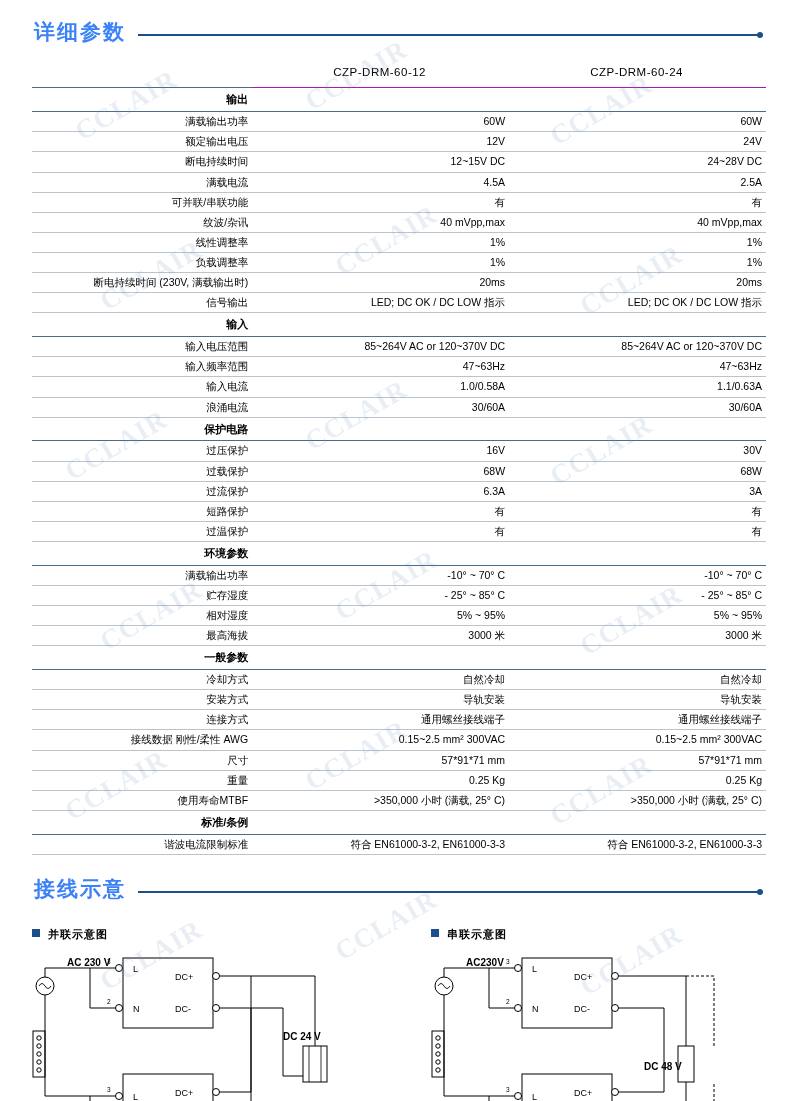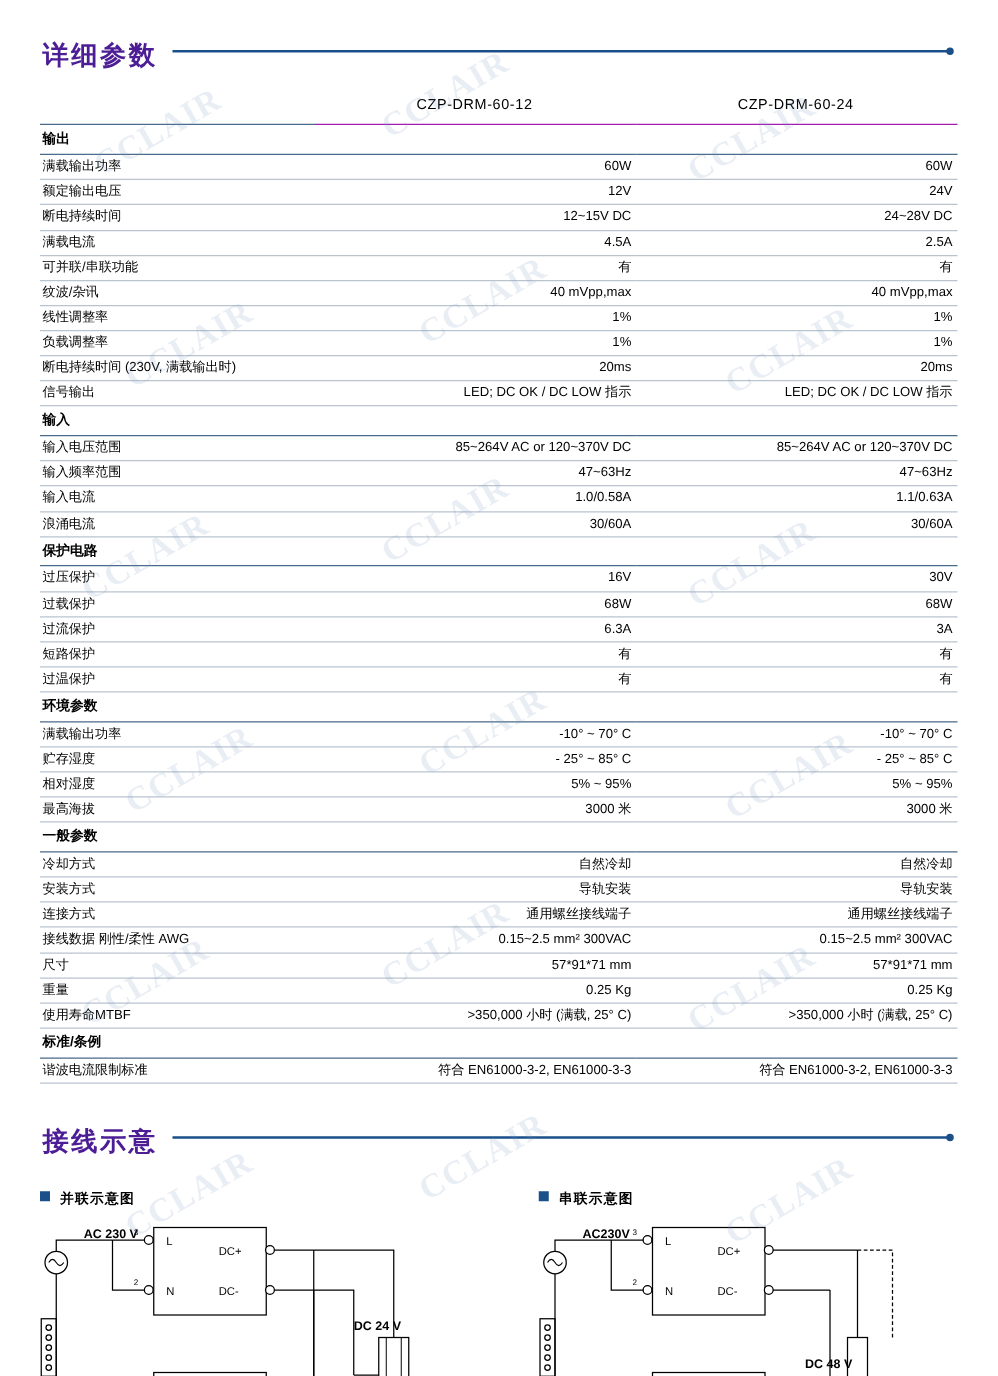--- a/index.html
+++ b/index.html
@@ -40,25 +40,24 @@
     padding: 0 0 0 34px;
     margin: 0;
   }
   .section-head-inner {
     display: flex;
     align-items: center;
   }
   .section-title {
     font-size: 21px;
     font-weight: bold;
-    color: #4c1d95;
+    color: #3b82f6;
     font-family: "Liberation Sans", sans-serif;
     letter-spacing: 2px;
     white-space: nowrap;
-    margin-top: 12px;
   }
   .section-rule {
     flex: 1;
     height: 2px;
     background: #1a4f8a;
     margin-left: 12px;
     margin-right: 36px;
     position: relative;
     top: 3px;
   }
@@ -85,21 +84,21 @@
     font-size: 10.5px;
     font-family: "Liberation Sans", sans-serif;
   }
   table.spec td {
     padding: 3px 4px 3px 2px;
     vertical-align: middle;
     line-height: 1.25;
   }
   td.lbl {
     width: 30%;
-    text-align: left;
+    text-align: right;
     border-bottom: 1px solid #b9c4cf;
     white-space: nowrap;
   }
   td.val {
     width: 35%;
     text-align: right;
     border-bottom: 1px solid #b9c4cf;
     padding-right: 10px;
     white-space: nowrap;
   }

